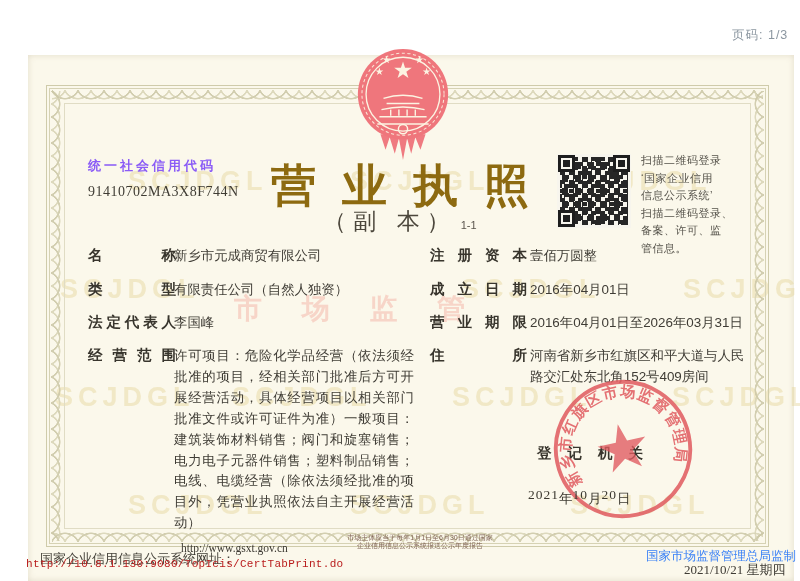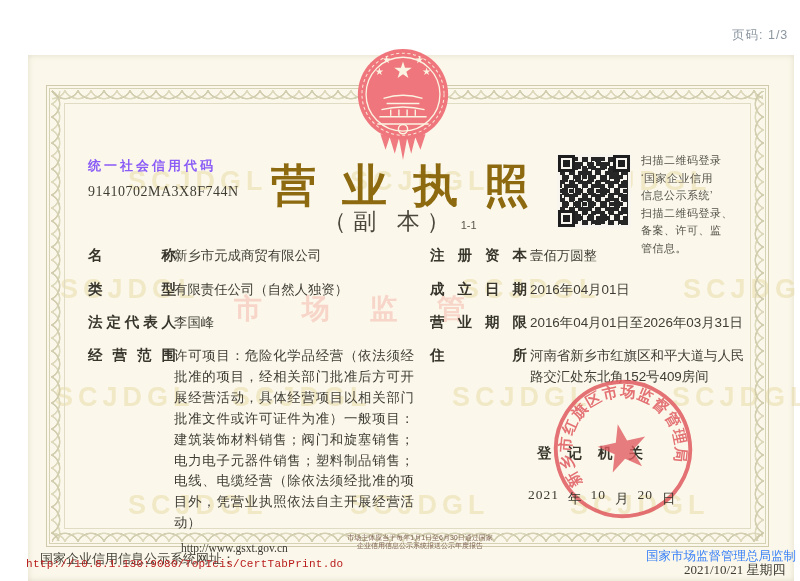--- a/index.html
+++ b/index.html
@@ -76,21 +76,21 @@
   .row1{top:246px;} .row2{top:280px;} .row3{top:313px;} .row4{top:346px;}
   .scope{width:240px;text-align:justify;}
   .addr{width:224px;}
   .nowrap{white-space:nowrap;}
 
   .authority-label{left:503px;top:444px;width:106px;text-align:justify;text-align-last:justify;
           font-weight:700;font-size:14.5px;color:#38352d;z-index:3;margin-left:34px;}
 
   .seal{left:550px;top:376px;width:146px;height:146px;z-index:4;opacity:.85;}
 
-  .issue-date{left:528px;top:490px;width:215px;display:flex;gap:9px;z-index:5;
+  .issue-date{left:528px;top:490px;width:215px;display:flex;z-index:5;
       font-size:13.5px;color:#3c3930;font-family:"Liberation Serif","DejaVu Serif",serif;}
   .issue-date .num{transform:translateY(-3px);letter-spacing:1px;}
 
   
   .f-left-label{left:40px;top:550px;font-size:13px;color:#45423a;z-index:3;}
   .f-left-url{left:181px;top:542px;font-size:11.5px;color:#3c3932;z-index:3;
       font-family:"Liberation Serif","DejaVu Serif",serif;}
   .f-left-url2{left:26px;top:558px;font-size:11px;color:#b91c1c;z-index:3;letter-spacing:.3px;
       font-family:Liberation Mono, monospace;}
   .f-notice{left:344px;top:534px;width:152px;font-size:7px;line-height:8px;

